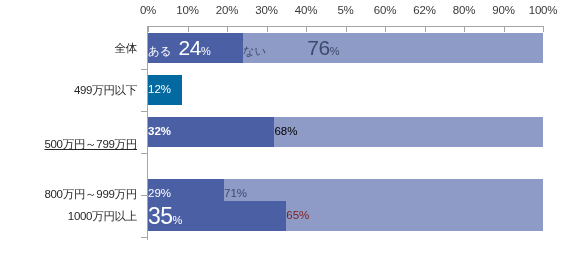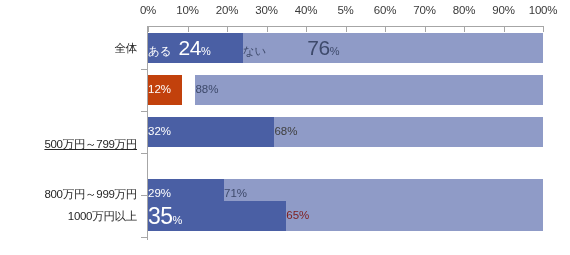--- a/index.html
+++ b/index.html
@@ -145,21 +145,21 @@
 <div id="chart">
 
   <div class="xaxis-labels">
       <div class="xtick-label" style="left: 148px;">0%</div>
       <div class="xtick-label" style="left: 187.5px;">10%</div>
       <div class="xtick-label" style="left: 227px;">20%</div>
       <div class="xtick-label" style="left: 266.5px;">30%</div>
       <div class="xtick-label" style="left: 306px;">40%</div>
       <div class="xtick-label" style="left: 345.5px;">5%</div>
       <div class="xtick-label" style="left: 385px;">60%</div>
-      <div class="xtick-label" style="left: 424.5px;">70%</div>
+      <div class="xtick-label" style="left: 424.5px;">62%</div>
       <div class="xtick-label" style="left: 464px;">80%</div>
       <div class="xtick-label" style="left: 503.5px;">90%</div>
       <div class="xtick-label" style="left: 543px;">100%</div>
     </div>
   <div class="xaxis-line"></div>
   <div class="yaxis-line"></div>
 
   <div id="ticks-layer">
       <div class="xtick-mark" style="left: 148px;"></div>
       <div class="xtick-mark" style="left: 187.5px;"></div>
@@ -192,49 +192,43 @@
               <span class="val sz-lg">
                 <span class="num">76</span>
                 <span class="pct">%</span>
               </span>
             </span>
           </div>
         </div>
       </div>
       <div class="ytick-mark" style="top: 69px;"></div>
       <div class="row" style="top: 75px; height: 30px;">
-        <div class="bar-track" style="height: 30px;">
-          <div class="seg seg-a" style="width: 34px; background: #c2410c;">
+        <div class="row-label" style="top: 8px;">499万円以下</div>
+        <div class="bar-track" style="height: 30px;">
+          <div class="seg seg-a" style="width: 34px; background: #0369a1;">
             <span class="seg-inner">
               <span class="val sz-sm">
                 <span class="num">12%</span>
-              </span>
-            </span>
-          </div>
-          <div class="seg seg-b" style="width: 347.6px; background: rgb(143, 155, 199); color: rgb(62, 74, 107);">
-            <span class="seg-inner">
-              <span class="val sz-sm">
-                <span class="num">88%</span>
               </span>
             </span>
           </div>
         </div>
       </div>
       <div class="ytick-mark" style="top: 111px;"></div>
       <div class="row" style="top: 117px; height: 30px;">
         <div class="row-label" style="top: 20px; text-decoration: underline;">500万円～799万円</div>
         <div class="bar-track" style="height: 30px;">
-          <div class="seg seg-a" style="width: 126.4px; background: rgb(74, 95, 164);">
+          <div class="seg seg-a" style="width: 126.4px; background: rgb(74, 95, 164); font-weight: bold;">
             <span class="seg-inner">
               <span class="val sz-sm">
                 <span class="num">32%</span>
               </span>
             </span>
           </div>
-          <div class="seg seg-b" style="width: 268.6px; background: rgb(143, 155, 199); color: #404040;">
+          <div class="seg seg-b" style="width: 268.6px; background: rgb(143, 155, 199); color: #000000;">
             <span class="seg-inner">
               <span class="val sz-sm">
                 <span class="num">68%</span>
               </span>
             </span>
           </div>
         </div>
       </div>
       <div class="ytick-mark" style="top: 153px;"></div>
       <div class="row" style="top: 159px; height: 30px; margin-top: 20px;">

